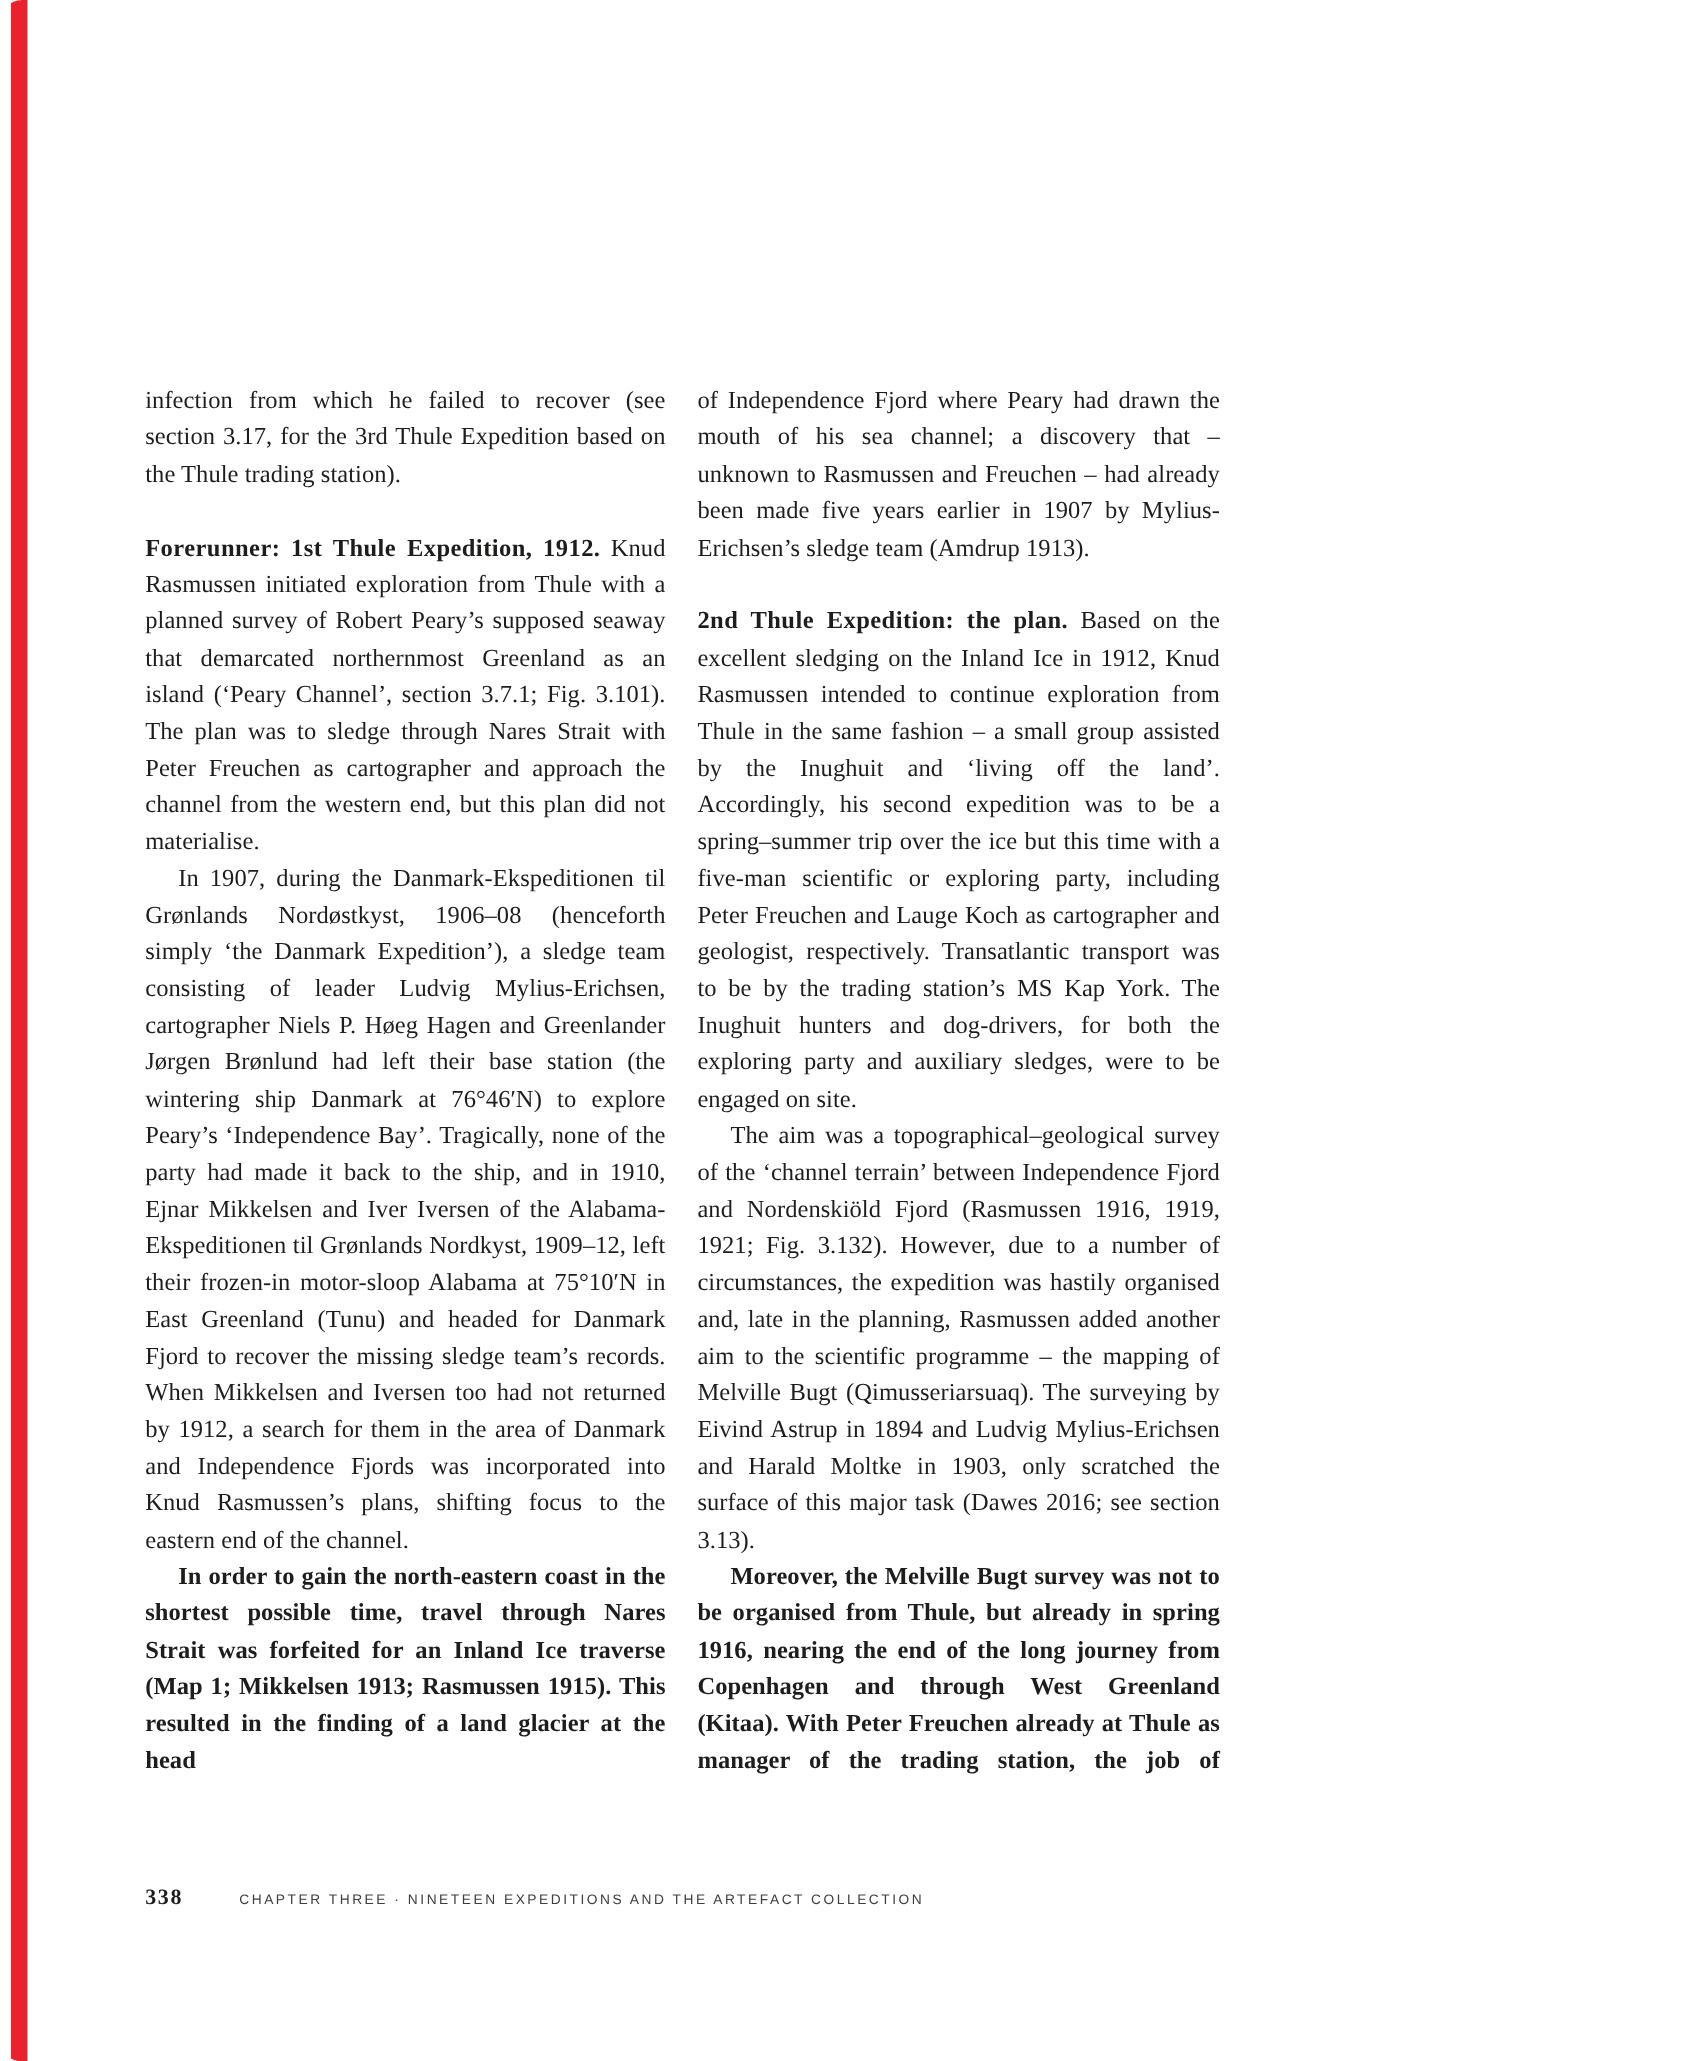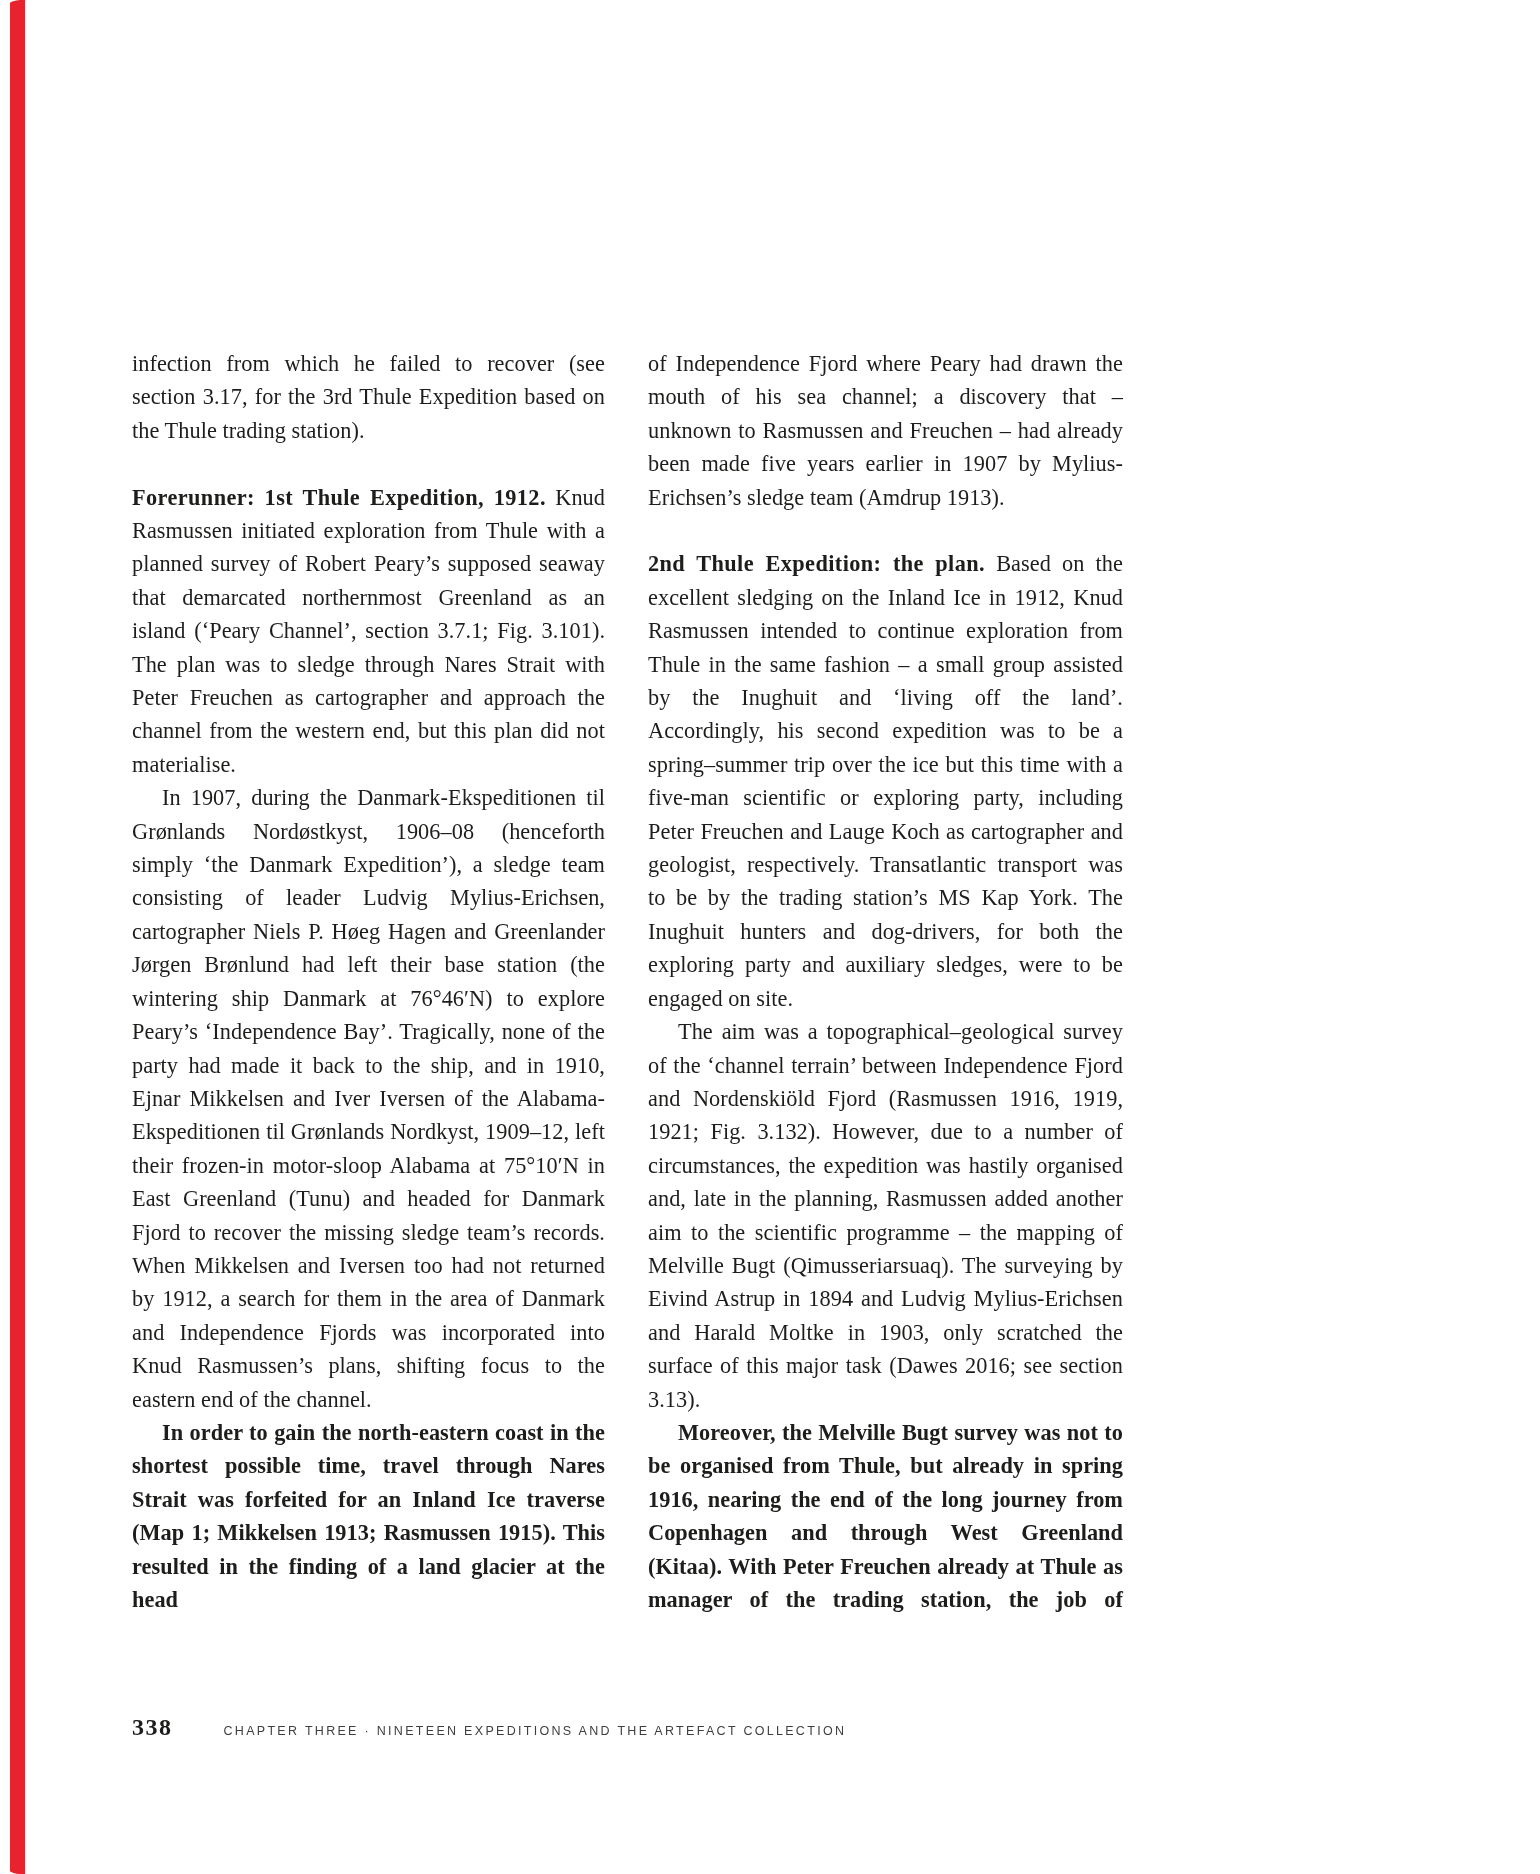--- a/index.html
+++ b/index.html
@@ -24,40 +24,40 @@
     position: absolute;
     top: 347px;
     text-align: justify;
     font-size: 22.3px;
     line-height: 33.4px;
     letter-spacing: 0.05px;
     hyphens: auto;
     -webkit-hyphens: auto;
   }
   .col-left  { left: 132px; width: 473px; }
-  .col-right { left: 648px; width: 475px; }
+  .col-right { left: 634px; width: 475px; }
   .col p { margin: 0; padding: 0; }
   .col p.space  { margin-top: 33.4px; }
   .col p.indent { text-indent: 30px; }
   .col p.cont   { text-align-last: justify; font-weight: bold; }
   .b { font-weight: bold; letter-spacing: 0.4px; }
   .i { }
   .footer {
     position: absolute;
     left: 132px;
     top: 1714px;
     display: flex;
     align-items: baseline;
     gap: 21px;
     white-space: nowrap;
   }
   .page-number {
     font-family: "Liberation Serif", serif;
     font-weight: bold;
-    font-size: 24px;
+    font-size: 20px;
     letter-spacing: 1.5px;
     color: #1d1d1b;
   }
   .running-head {
     font-family: "Liberation Sans", sans-serif;
     font-size: 12.5px;
     letter-spacing: 2.3px;
     color: #3e3e3e;
     margin-left: 30px;
   }

